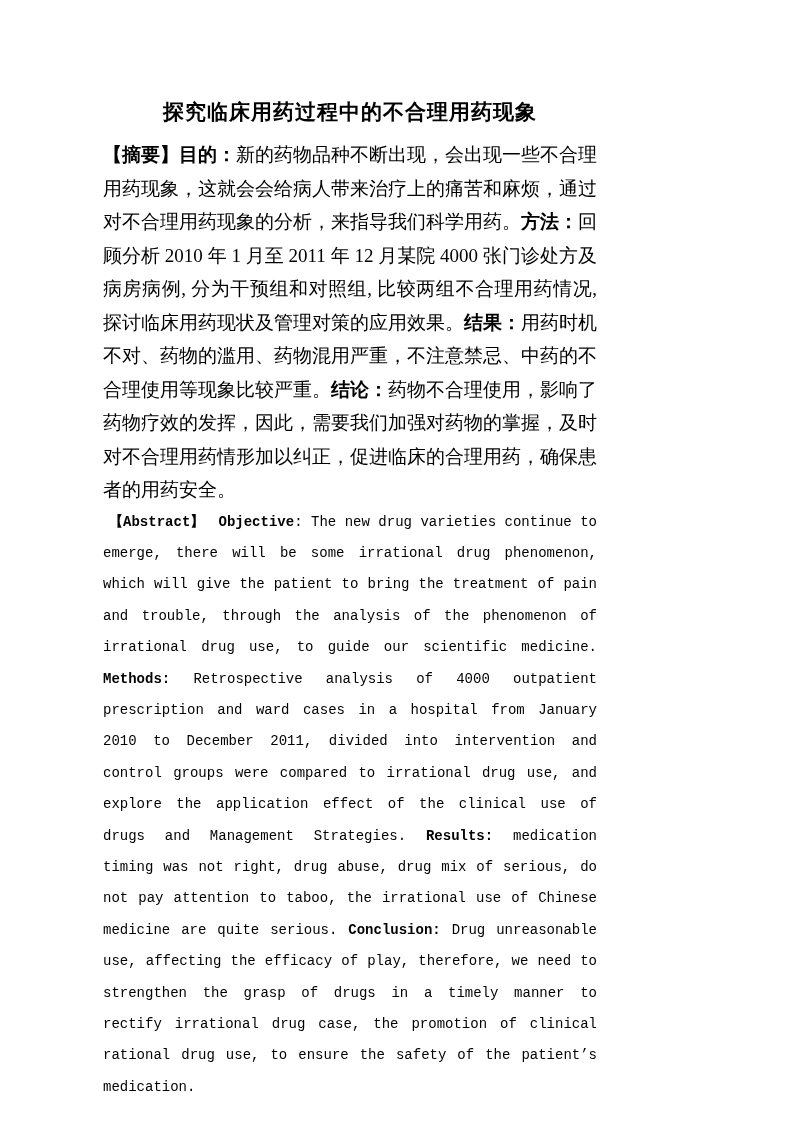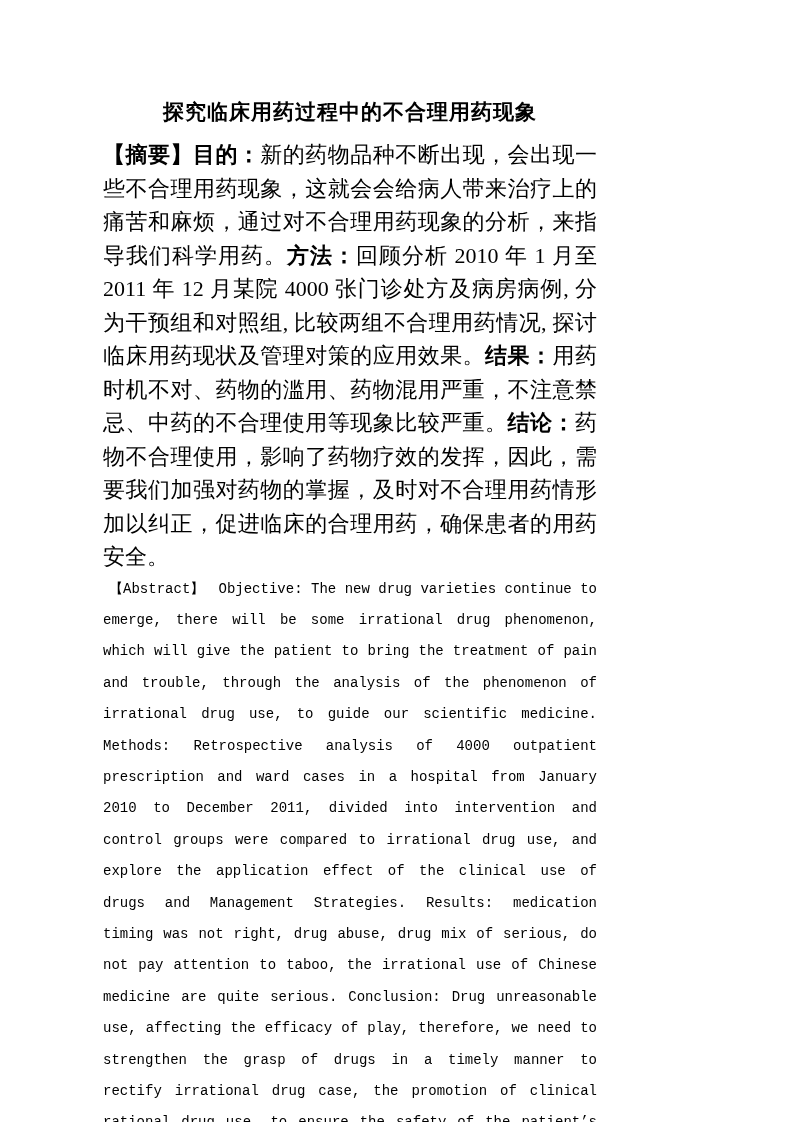--- a/index.html
+++ b/index.html
@@ -22,40 +22,40 @@
     font-weight: bold;
     font-size: 21px;
     line-height: 33px;
     text-align: center;
     letter-spacing: 1px;
     margin: 0 0 9px 0;
   }
   p { margin: 0; }
   .cn {
     font-family: "Liberation Serif", "DejaVu Serif", serif;
-    font-size: 22px;
+    font-size: 19px;
     line-height: 33.5px;
     text-align: justify;
     text-justify: inter-ideograph;
   }
   .cn .seg.bold {
     font-family: "DejaVu Sans", "Liberation Sans", sans-serif;
     font-weight: bold;
   }
   .cn-keywords {
     margin-bottom: 27px;
   }
   .en {
     font-family: "Liberation Mono", "DejaVu Sans Mono", monospace;
     font-size: 14px;
     line-height: 31.4px;
     text-align: justify;
   }
   .en .seg.bold {
-    font-weight: normal;
+    font-weight: bold;
     margin-top: 44px;
   }
   .en-abstract {
     text-indent: 6px;
   }
   .cn-body {
     text-indent: 2em;
   }
 </style>
 </head>

